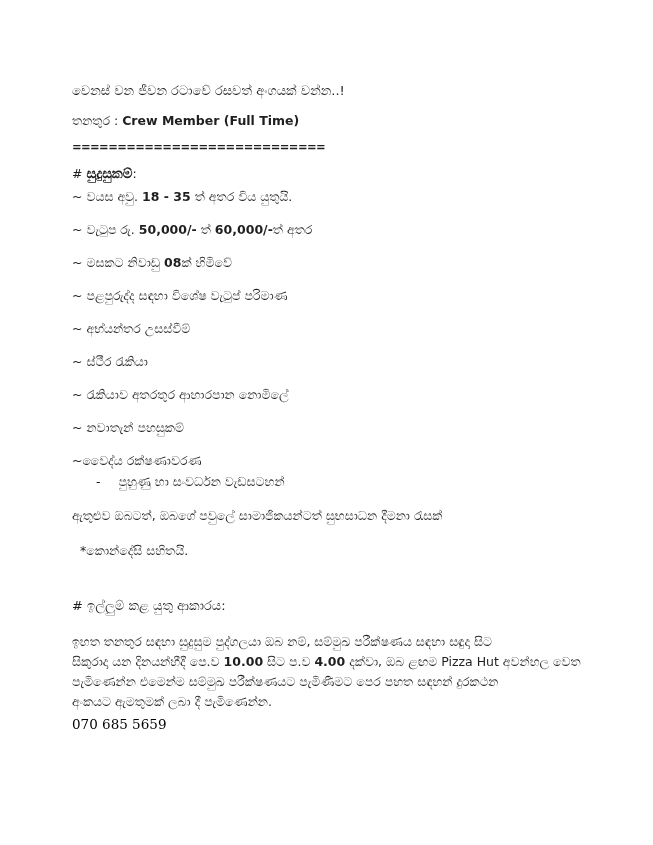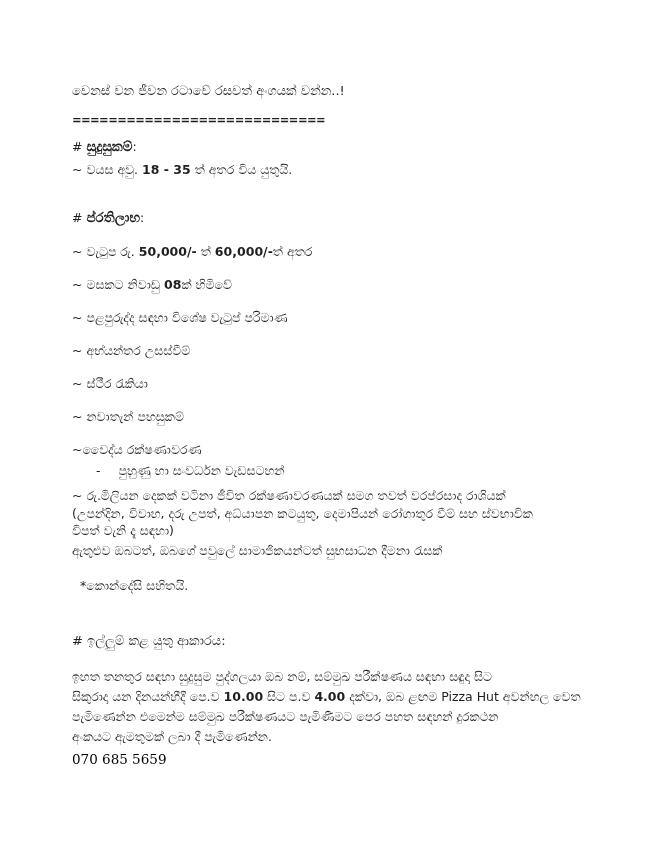--- a/index.html
+++ b/index.html
@@ -17,21 +17,21 @@
   .b { font-weight: bold; }
   .num { font-weight: bold; }
   .intro { font-size: 13px; margin-bottom: 13px; }
   .position { margin-bottom: 10px; }
   .divider { font-size: 11.5px; letter-spacing: -0.6px; font-weight: bold; margin-bottom: 8px; }
   .sec-heading { margin-top: 6px; font-size: 12.5px; line-height: 18px; margin-bottom: 5px; }
   .sec-heading .hword { font-size: 13.5px; font-weight: bold; }
   .qual-item { margin-bottom: 0; }
   .benefits-heading { margin-top: 30px; }
   .bitem { margin: 16px 0 8px 0; }
-  .sub-bullet { margin: -4px 0 8px 24px; }
+  .sub-bullet { margin: -4px 0 17px 24px; }
   .sub-bullet .marker { display: inline-block; margin-right: 18px; }
   .ins-line { line-height: 17.5px; white-space: nowrap; }
   .welfare { margin-top: 2px; }
   .conditions { margin-top: 18px; padding-left: 8px; }
   .apply-heading { margin-top: 38px; font-size: 13px; }
   .apply-para { margin-top: 18px; }
   .apply-para .pline { margin: 0; font-size: 12.5px; line-height: 20px; white-space: nowrap; }
   .phone {
     margin-top: 3px;
     font-family: "DejaVu Serif", "Liberation Serif", serif;
@@ -39,46 +39,42 @@
     color: #000000;
   }
 </style>
 </head>
 <body style="background: rgb(255, 255, 255); color: rgb(31, 31, 31);">
 
 <div class="page">
 
   <p class="line intro">වෙනස් වන ජීවන රටාවේ රසවත් අංගයක් වන්න..!</p>
 
+  <p class="line position"><span>තනතුර : </span><span class="b">Crew Member (Full Time)</span></p>
 
   <p class="line divider">============================</p>
 
   <p class="line sec-heading"><span># </span><span class="hword">සුදුසුකම්</span><span>:</span></p>
 
   <p class="line qual-item"><span>~ වයස අවු. </span><span class="num">18 - 35</span><span> ත් අතර විය යුතුයි.</span></p>
 
-  <p class="line sec-heading benefits-heading"><span># </span><span class="hword">ප්රතිලාභ</span><span>:</span></p>
 
   <p class="line bitem"><span>~ වැටුප රු. </span><span class="num">50,000/-</span><span> ත් </span><span class="num">60,000/-</span><span>ත් අතර</span></p>
 
   <p class="line bitem"><span>~ මසකට නිවාඩු </span><span class="num">08</span><span>ක් හිමිවේ</span></p>
 
   <p class="line bitem">~ පළපුරුද්ද සඳහා විශේෂ වැටුප් පරිමාණ</p>
   <p class="line bitem">~ අභ්යන්තර උසස්වීම්</p>
   <p class="line bitem">~ ස්ථීර රැකියා</p>
+  <p class="line bitem">~ රැකියාව අතරතුර ආහාරපාන නොමිලේ</p>
   <p class="line bitem">~ නවාතැන් පහසුකම්</p>
   <p class="line bitem">~වෛද්ය රක්ෂණාවරණ</p>
 
   <p class="line sub-bullet"><span class="marker">-</span><span>පුහුණු හා සංවර්ධන වැඩසටහන්</span></p>
 
-  <div>
-    <p class="line ins-line">~ රු.මිලියන දෙකක් වටිනා ජීවිත රක්ෂණාවරණයක් සමග තවත් වරප්රසාද රාශියක්</p>
-    <p class="line ins-line">(උපන්දින, විවාහ, දරු උපත්, අධ්යාපන කටයුතු, දෙමාපියන් රෝගාතුර වීම් සහ ස්වභාවික</p>
-    <p class="line ins-line">විපත් වැනි දෑ සඳහා)</p>
-  </div>
 
   <p class="line welfare">ඇතුළුව ඔබටත්, ඔබගේ පවුලේ සාමාජිකයන්ටත් සුභසාධන දීමනා රැසක්</p>
 
   <p class="line conditions">*කොන්දේසි සහිතයි.</p>
 
   <p class="line apply-heading"># ඉල්ලුම් කළ යුතු ආකාරය:</p>
 
   <div class="apply-para">
     <p class="pline">ඉහත තනතුර සඳහා සුදුසුම පුද්ගලයා ඔබ නම්, සම්මුඛ පරීක්ෂණය සඳහා සඳුදා සිට</p>
     <p class="pline"><span>සිකුරාදා යන දිනයන්හීදී පෙ.ව </span><span class="num">10.00</span><span> සිට ප.ව </span><span class="num">4.00</span><span> දක්වා, ඔබ ළඟම Pizza Hut අවන්හල වෙත</span></p>

